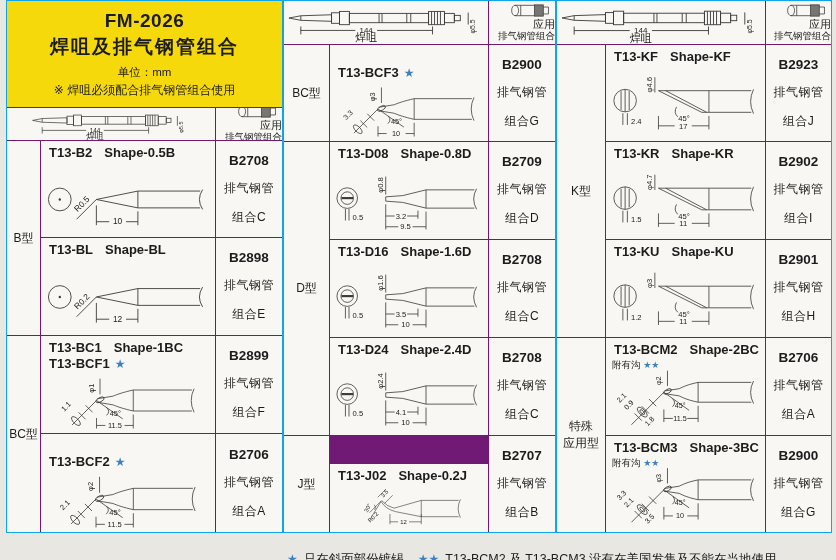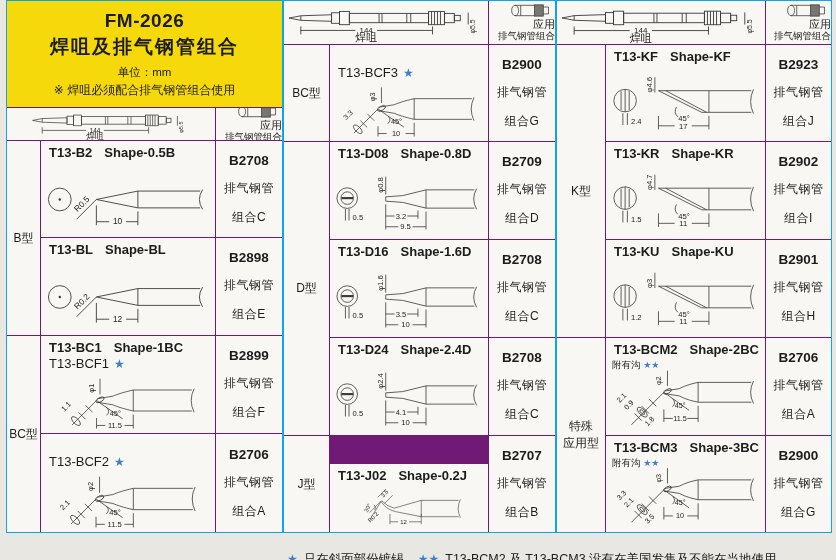--- a/index.html
+++ b/index.html
@@ -17,21 +17,21 @@
   .note{font-size:12px}
   .iron-cell svg{position:absolute;inset:0;width:100%;height:100%}
   .combo-head{display:flex;flex-direction:column;align-items:flex-end;justify-content:center;gap:1px;text-align:center}
   .combo-head svg{width:46px;height:13px;flex:none}
   .ch1{font-size:11px;line-height:1.1}
   .ch2{font-size:9.5px;white-space:nowrap;line-height:1.1}
   .label-cell{display:flex;align-items:center;justify-content:center;font-size:12px;text-align:center;
               white-space:pre-line;line-height:1.4}
   .diagram-cell .t1{position:absolute;top:4px;left:8px;font-size:13px;font-weight:700;white-space:nowrap}
   .t1 .tshape{margin-left:12px}
-  .t2{position:absolute;top:20px;left:8px;font-size:13px;font-weight:400;white-space:nowrap}
+  .t2{position:absolute;top:20px;left:8px;font-size:13px;font-weight:700;white-space:nowrap}
   .star{color:#3f7fc4}
   .t2 .star{margin-left:5px;font-size:12px}
   .groove{position:absolute;top:21px;left:6px;font-size:9.5px;white-space:nowrap}
   .groove .star{font-size:9px}
   .dwg{position:absolute;left:2px;right:2px;bottom:1px;top:18px}
   .dwg.with2{top:33px}
   .dwg svg{width:100%;height:100%}
   .combo-cell{display:flex;flex-direction:column;align-items:center;justify-content:center;gap:12px;text-align:center}
   .combo-code{font-size:13.5px;font-weight:700}
   .combo-line{font-size:12px;letter-spacing:.5px}

